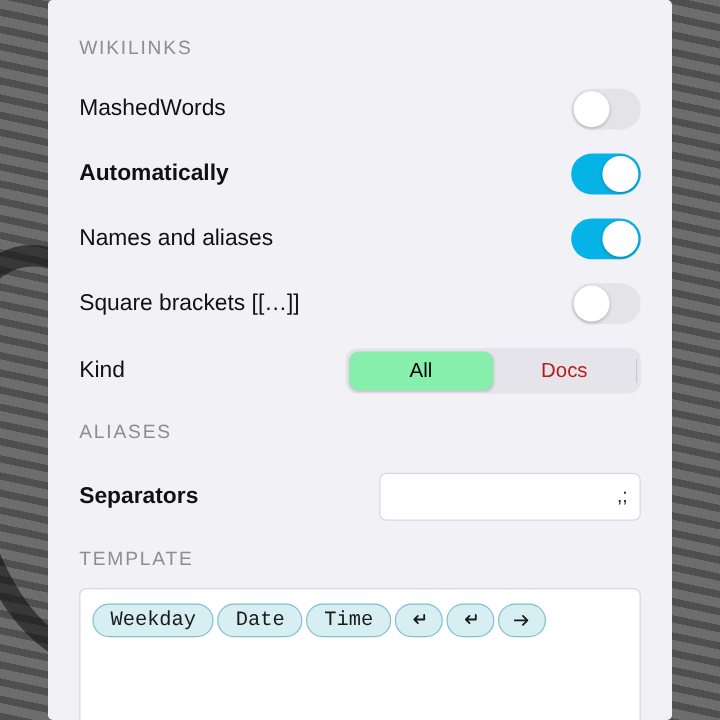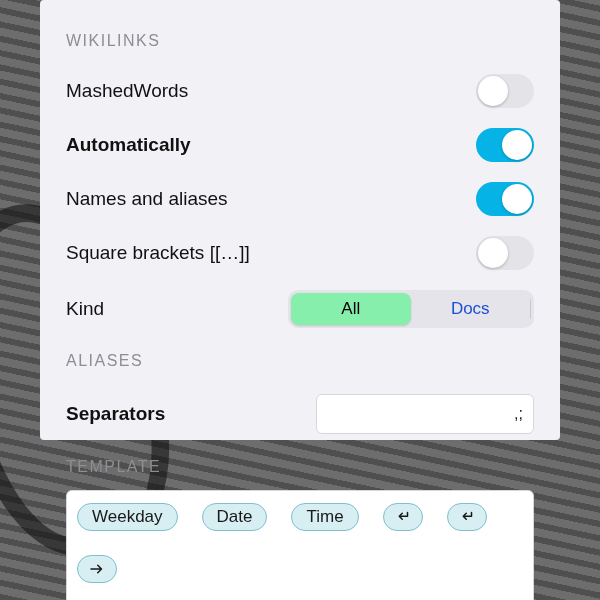--- a/index.html
+++ b/index.html
@@ -9,21 +9,21 @@
     position: absolute; inset: 0;
     background: repeating-linear-gradient(12deg,#4a4a4a 0 6px,#6b6b6b 6px 14px);
     filter: contrast(0.9);
   }
   .bgstripes::after{
     content:""; position:absolute; left:-40px; top:200px; width:160px; height:320px;
     border:18px solid rgba(0,0,0,0.55); border-radius:60% 60% 50% 50%;
     transform: rotate(-15deg);
   }
   .panel {
-    position: absolute; left:40px; top:0; width:520px; height:440px;
+    position: absolute; left:40px; top:0; width:520px; height:600px;
     background:#f2f1f5; border-radius:4px;
     padding: 18px 26px 0 26px;
   }
   .section-header {
     color:#8e8d93; font-size:16px; letter-spacing:1.5px; font-weight:500;
     margin: 14px 0 14px 0;
   }
   .row {
     display:flex; align-items:center; justify-content:space-between;
     padding: 10px 0;
@@ -39,34 +39,34 @@
     background:#fff; box-shadow:0 1px 3px rgba(0,0,0,0.25);
   }
   .toggle.off .knob { left:2px; }
   .toggle.on .knob { right:2px; }
   .seg {
     display:flex; background:#e5e4ea; border-radius:10px; padding:3px;
     width:246px; height:38px;
   }
   .seg .opt {
     flex:1; display:flex; align-items:center; justify-content:center;
-    font-size:17px; color:#1d4ed8; border-radius:8px;
+    font-size:17px; color:#b91c1c; border-radius:8px;
   }
   .seg .opt.sel { background:#86efac; box-shadow:0 1px 2px rgba(0,0,0,0.15); color:#000; }
   .seg .div { width:1px; background:#c8c7ce; margin:6px 0; }
   .textfield {
     width:218px; height:40px; background:#fff; border:1px solid #d8d7dd; border-radius:6px;
     display:flex; align-items:center; justify-content:flex-end; padding:0 10px;
     font-size:16px; color:#222;
   }
   .template-box {
     background:#fff; border:1px solid #d8d7dd; border-radius:6px;
     padding:12px 10px; min-height:120px;
   }
-  .token-row { display:flex; flex-wrap:wrap; gap:24px; align-items:center; margin-bottom:10px;}
+  .token-row { display:flex; flex-wrap:wrap; gap:3px; align-items:center; margin-bottom:10px;font-family:Liberation Mono, monospace;}
   .token {
     background:#d7eef3; border:1px solid #7fbfcf; border-radius:14px;
     padding:3px 14px; font-size:17px; color:#1a1a1a;
     display:inline-flex; align-items:center; justify-content:center;
     min-width:38px; height:28px;
   }
   .token.narrow{ padding:3px 10px; }
   .tmpl-text { font-size:18px; color:#111; display:inline; margin-right:8px;}
   svg.glyph { width:18px; height:18px; stroke:#1a1a1a; stroke-width:2; fill:none; stroke-linecap:round; stroke-linejoin:round;}
 </style>

